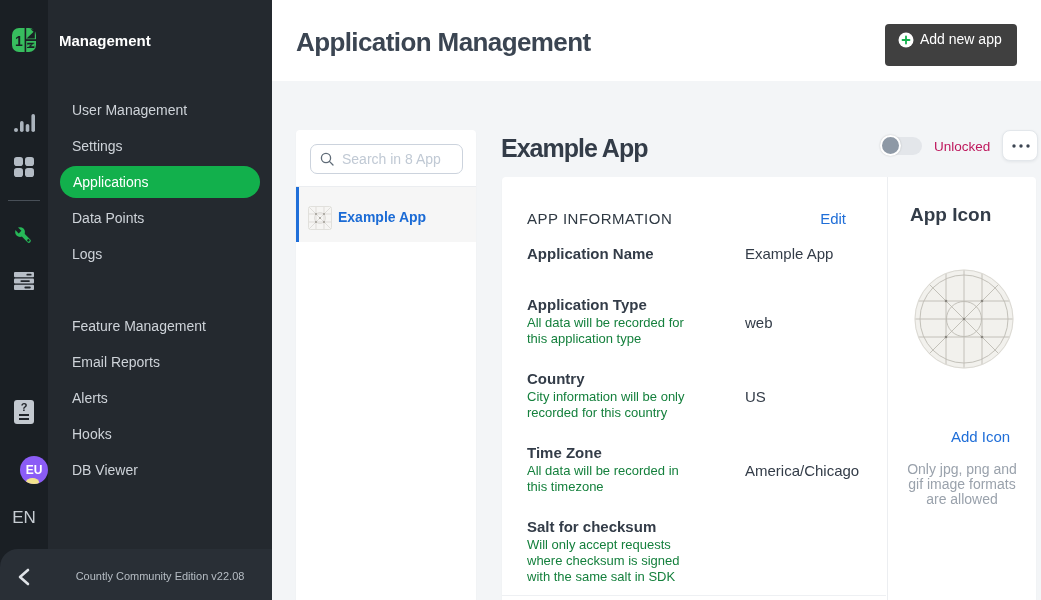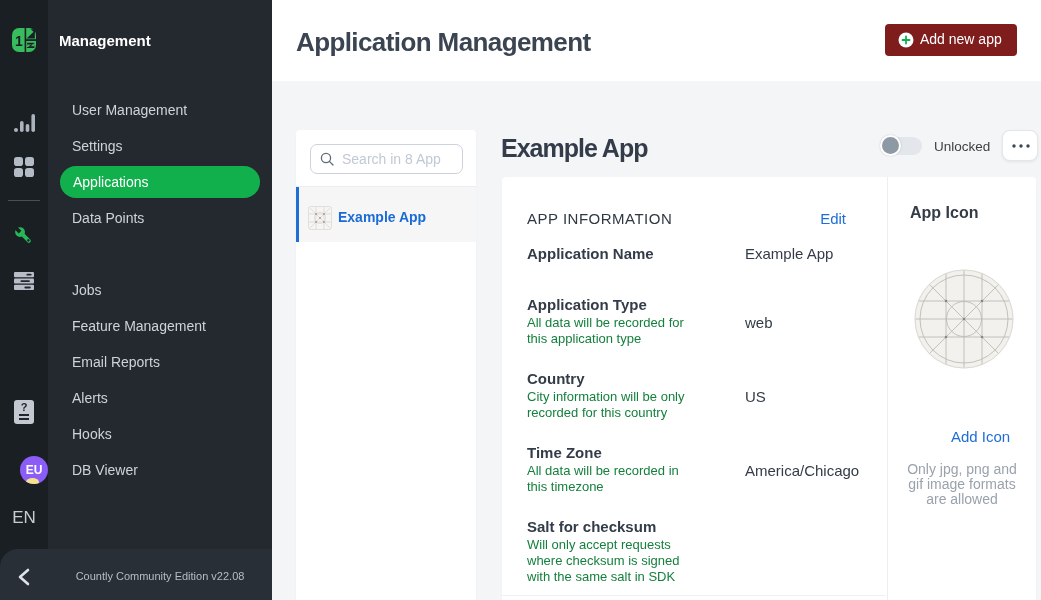--- a/index.html
+++ b/index.html
@@ -14,50 +14,50 @@
   #bottombar { left:0; top:549px; width:272px; height:51px; background:#292f36; border-top-left-radius:18px; }
   #mgmt-title { left:59px; top:32px; color:#ffffff; font-size:15px; font-weight:700; }
   .mitem { left:72px; width:190px; height:20px; color:#ced3d9; font-size:14px; line-height:20px; }
   #app-pill { left:60px; top:166px; width:200px; height:32px; background:#12b04c; border-radius:16px; }
   #app-pill span { position:absolute; left:13px; top:6px; color:#fff; font-size:14px; line-height:20px; }
   #cce { left:48px; top:570px; width:224px; text-align:center; color:#b6bdc4; font-size:11px; }
 
   
   #header { left:272px; top:0; width:769px; height:81px; background:#ffffff; }
   #htitle { left:296px; top:27px; color:#3b4552; font-size:26px; font-weight:700; letter-spacing:-0.6px; }
-  #addbtn { left:885px; top:24px; width:132px; height:32px; background:#7f1d1d; border-radius:4px; color:#fff; font-size:14px; }
+  #addbtn { left:885px; top:24px; width:132px; height:42px; background:#404040; border-radius:4px; color:#fff; font-size:14px; }
   #addbtn .txt { position:absolute; left:35px; top:7px; }
 
   
   #listpanel { left:296px; top:130px; width:180px; height:470px; background:#fff; border-radius:4px 4px 0 0; box-shadow:0 1px 2px rgba(0,0,0,0.04); }
   #searchbox { left:310px; top:144px; width:153px; height:30px; border:1px solid #ccd3dd; border-radius:7px; background:#fff; }
   #searchph { left:342px; top:151px; color:#c0c9d4; font-size:14px; }
   #listdivider { left:296px; top:186px; width:180px; height:1px; background:#ebedf0; }
   #selrow { left:296px; top:187px; width:180px; height:55px; background:#f6f6f6; border-left:3px solid #1f6fd9; }
   #selname { left:338px; top:209px; color:#1b6bd5; font-size:14px; font-weight:700; }
 
   
   #dtitle { left:501px; top:134px; color:#333c48; font-size:25px; font-weight:700; letter-spacing:-1px; }
   #togglepill { left:882px; top:137px; width:40px; height:18px; border-radius:9px; background:#e3e6ea; }
   #toggleknob { left:880px; top:135px; width:21px; height:21px; border-radius:50%; background:#8e99a6; border:2px solid #ffffff; box-shadow:0 0 2px rgba(0,0,0,0.2); }
-  #unlocked { left:934px; top:139px; color:#404040; font-size:13.5px; }
+  #unlocked { left:934px; top:139px; color:#be185d; font-size:13.5px; }
   #dots { left:1002px; top:130px; width:36px; height:31px; background:#fff; border:1px solid #e3e7eb; border-radius:8px; box-shadow:0 1px 3px rgba(42,53,66,0.08); color:#3a4450; text-align:center; font-size:15px; font-weight:700; line-height:26px; letter-spacing:1px; }
 
   
   #card { left:502px; top:177px; width:534px; height:423px; background:#fff; border-radius:4px 4px 0 0; box-shadow:0 1px 2px rgba(0,0,0,0.04); }
   #vdiv { left:887px; top:177px; width:1px; height:423px; background:#eceef1; }
   #secTitle { left:527px; top:210px; color:#2f3943; font-size:15px; letter-spacing:0.5px; }
   #editlink { left:790px; top:210px; width:56px; text-align:right; color:#1f6ed8; font-size:15px; }
   .rlabel { left:527px; color:#333c48; font-size:15px; font-weight:700; }
   .rdesc { left:527px; width:190px; color:#15803d; font-size:13px; line-height:16px; }
   .rvalue { left:745px; color:#333c48; font-size:15px; }
   #rowline { left:502px; top:595px; width:384px; height:1px; background:#eef0f3; }
 
   
-  #aicTitle { left:910px; top:204px; color:#333c48; font-size:16px; font-weight:700; }
+  #aicTitle { left:910px; top:204px; color:#333c48; font-size:19px; font-weight:700; }
   #addicon { left:887px; top:428px; width:150px; text-align:center; color:#1f6ed8; font-size:15px;padding-left:37px; }
   #icnote { left:895px; top:462px; width:134px; text-align:center; color:#9aa2ac; font-size:14px; line-height:15px; }
 </style>
 </head>
 <body>
 <div id="app">
 
   <div id="header" class="abs"></div>
   <div id="htitle" class="abs">Application Management</div>
   <div id="addbtn" class="abs">
@@ -126,21 +126,21 @@
   </div>
   <div class="abs" style="left:0px;top:508px;width:48px;text-align:center;color:#c6ccd2;font-size:17px">EN</div>
 
   <div id="mgmt-title" class="abs">Management</div>
   <div class="mitem abs" style="top:100px">User Management</div>
   <div class="mitem abs" style="top:136px">Settings</div>
   <div id="app-pill" class="abs">
       <span>Applications</span>
     </div>
   <div class="mitem abs" style="top:208px">Data Points</div>
-  <div class="mitem abs" style="top:280px">Jobs</div>
+  <div class="mitem abs" style="top:244px">Logs</div>
   <div class="mitem abs" style="top:316px">Feature Management</div>
   <div class="mitem abs" style="top:352px">Email Reports</div>
   <div class="mitem abs" style="top:388px">Alerts</div>
   <div class="mitem abs" style="top:424px">Hooks</div>
   <div class="mitem abs" style="top:460px">DB Viewer</div>
 
   <div id="bottombar" class="abs"></div>
   <svg class="abs" style="left:17px;top:568px" width="14" height="18" viewBox="0 0 14 18">
       <path d="M11 2 L3 9 L11 16" stroke="#dfe3e7" stroke-width="2.6" fill="none" stroke-linecap="round" stroke-linejoin="round"></path>
     </svg>

